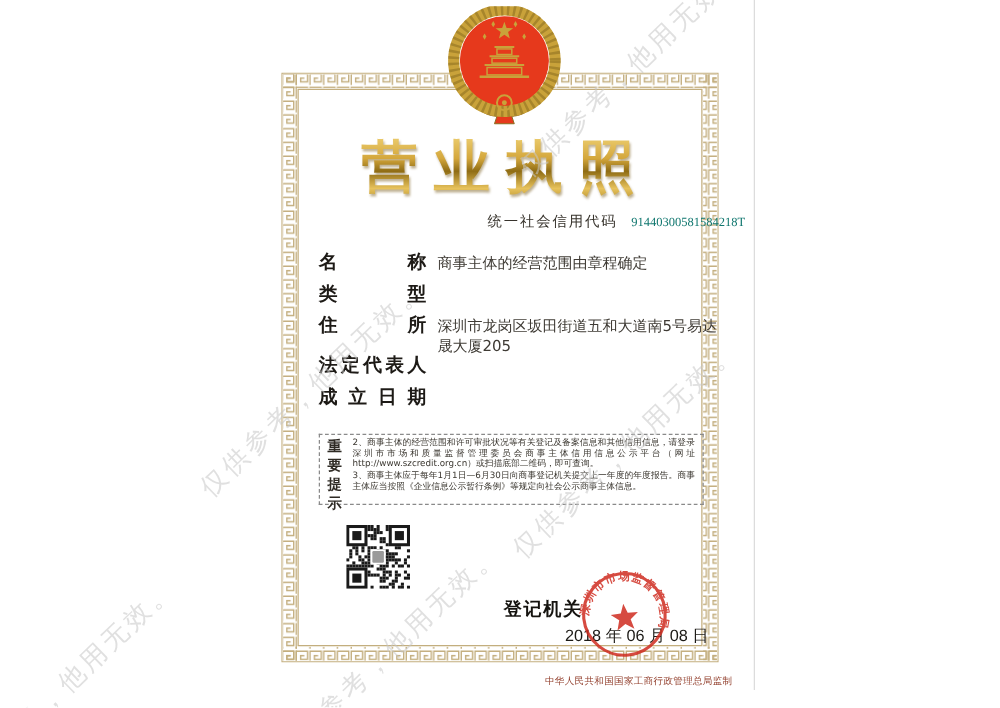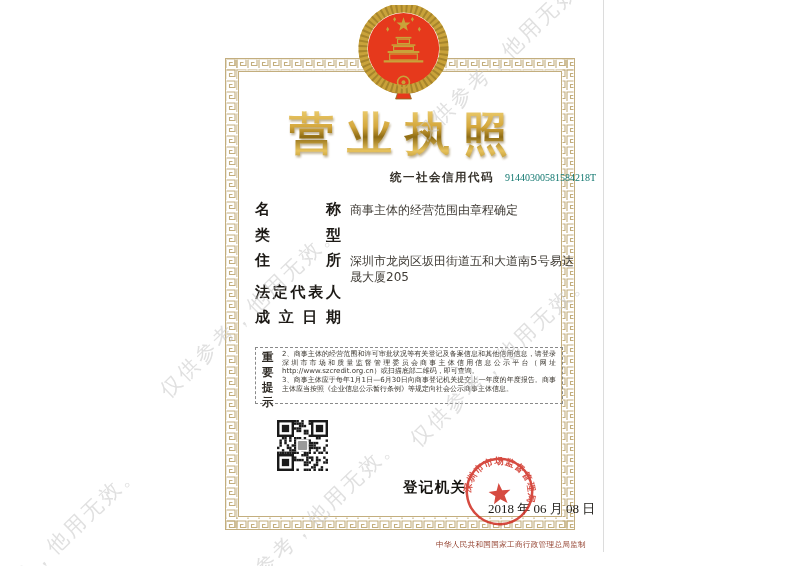--- a/index.html
+++ b/index.html
@@ -17,21 +17,21 @@
 
   
   .title{position:absolute;left:289px;top:104px;font-size:45px;font-weight:700;
          letter-spacing:13px;white-space:nowrap;
          background:linear-gradient(180deg,#f3d87e 0%,#d4a73c 38%,#8f6c14 55%,#e7c25c 78%,#a8821f 100%);
          -webkit-background-clip:text;background-clip:text;color:transparent;
          filter:drop-shadow(1px 2px 1px rgba(110,80,10,.45));}
 
   
   .code-line{position:absolute;left:390px;top:166px;white-space:nowrap;}
-  .code-label{font-weight:700;font-size:11.5px;letter-spacing:1.5px;color:#37332c;}
+  .code-label{font-weight:400;font-size:11.5px;letter-spacing:1.5px;color:#37332c;}
   .code-value{font-family:"Liberation Serif",serif;font-size:10px;margin-left:6px;color:#0f766e;}
 
   
   .row{position:absolute;left:255px;display:flex;align-items:flex-start;}
   .flabel{width:86px;display:flex;justify-content:space-between;font-weight:700;
           font-size:15px;color:#1d1a16;line-height:17px;}
   .fvalue{margin-left:9px;width:226px;font-size:12px;color:#3f3b35;line-height:15.5px;padding-top:2px;}
 
   
   .notice{position:absolute;left:255px;top:347px;width:308px;height:57px;
@@ -39,22 +39,22 @@
   .notice-label{width:13px;margin:2px 5px 2px 6px;display:flex;flex-direction:column;
                 justify-content:space-between;font-size:11.5px;font-weight:700;color:#2e2a24;}
   .notice-items{flex:1;padding:2px 6px 2px 2px;font-size:7px;line-height:8.7px;color:#3a362f;text-align:justify;}
 
   
   .qr{position:absolute;left:277px;top:420px;}
 
   
   .reg-label{position:absolute;left:403px;top:478px;width:62px;display:flex;
              justify-content:space-between;font-size:14.5px;font-weight:700;color:#15130f;}
-  .reg-date{position:absolute;left:452px;top:500px;font-family:Liberation Serif, serif;
-            font-size:13px;color:#1c1a16;white-space:nowrap;margin-left:36px;}
+  .reg-date{position:absolute;left:452px;top:500px;font-family:Liberation Sans, sans-serif;
+            font-size:13px;color:#1c1a16;white-space:nowrap;}
   .seal{position:absolute;left:463px;top:455px;opacity:.85;transform:rotate(-6deg);}
 
   
   .footer{position:absolute;left:436px;top:540px;font-size:7.6px;letter-spacing:.3px;
           color:var(--monitor_red,#93402e);white-space:nowrap;}
 
   
   .wm{position:absolute;transform:rotate(-44deg);font-size:21px;letter-spacing:3px;
       color:var(--watermark_gray,#c7c7c7);opacity:.55;white-space:nowrap;pointer-events:none;}
   .wm1{left:385px;top:40px;}

